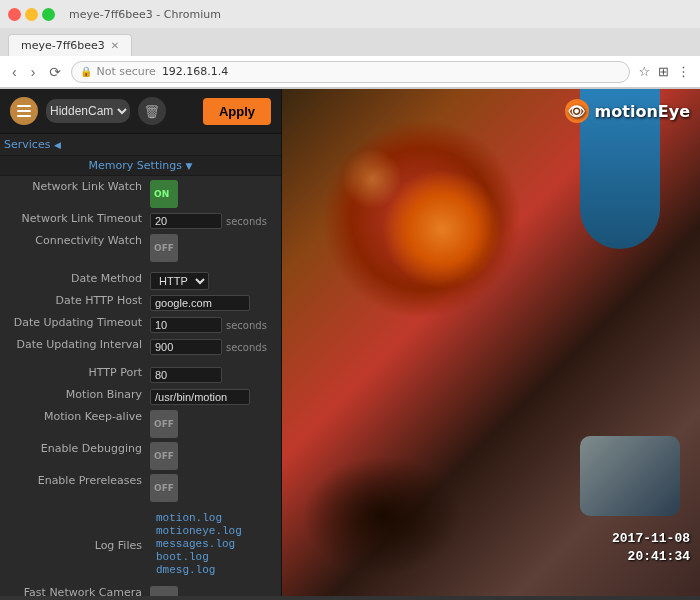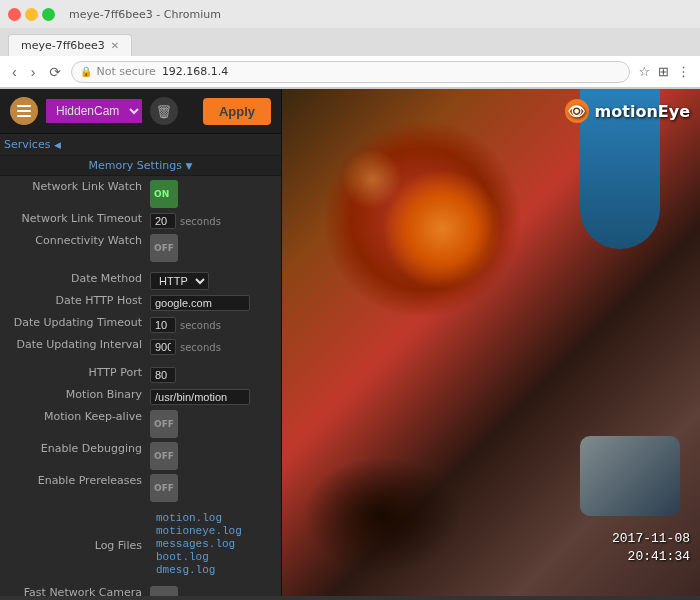--- a/index.html
+++ b/index.html
@@ -146,43 +146,43 @@
       justify-content: center;
       gap: 3px;
       cursor: pointer;
     }
     .hamburger-line {
       width: 14px; height: 2px;
       background: #fff;
       border-radius: 1px;
     }
     .camera-select {
-      background: #a21caf;
+      background: #404040;
       color: #ddd;
       border: none;
       font-size: 12px;
-      padding: 4px 6px;
-      border-radius: 1px;
+      padding: 4px 0;
+      border-radius: 10px;
       cursor: pointer;
     }
     .trash-btn {
       background: #3a3a3a;
       border: none;
       color: #aaa;
       width: 28px; height: 28px;
       border-radius: 50%;
       display: flex;
       align-items: center;
       justify-content: center;
       cursor: pointer;
       font-size: 13px;
     }
     .apply-btn {
       background: #f47920;
-      color: #404040;
+      color: #000000;
       border: none;
       padding: 6px 16px;
       border-radius: 4px;
       font-size: 13px;
       font-weight: bold;
       cursor: pointer;
       margin-left: auto;
     }
 
     
@@ -256,21 +256,21 @@
     .toggle.off { background: #555; color: #999; }
 
     
     .setting-input {
       background: #1a1a1a;
       border: 1px solid #444;
       color: #ddd;
       font-size: 11px;
       padding: 1px 4px;
       border-radius: 2px;
-      width: 26px;
+      width: 72px;
     }
     .setting-input-wide {
       background: #1a1a1a;
       border: 1px solid #444;
       color: #ddd;
       font-size: 11px;
       padding: 1px 4px;
       border-radius: 2px;
       width: 100px;
     }
@@ -368,21 +368,21 @@
     }
 
     
     .cam-timestamp {
       position: absolute;
       bottom: 30px;
       right: 10px;
       color: #fff;
       font-family: 'Courier New', monospace;
       font-size: 13px;
-      font-weight: normal;
+      font-weight: bold;
       text-shadow: 1px 1px 2px #000;
       line-height: 1.4;
       text-align: right;
     }
 
     
     .motioneye-brand {
       position: absolute;
       top: 10px;
       right: 10px;

